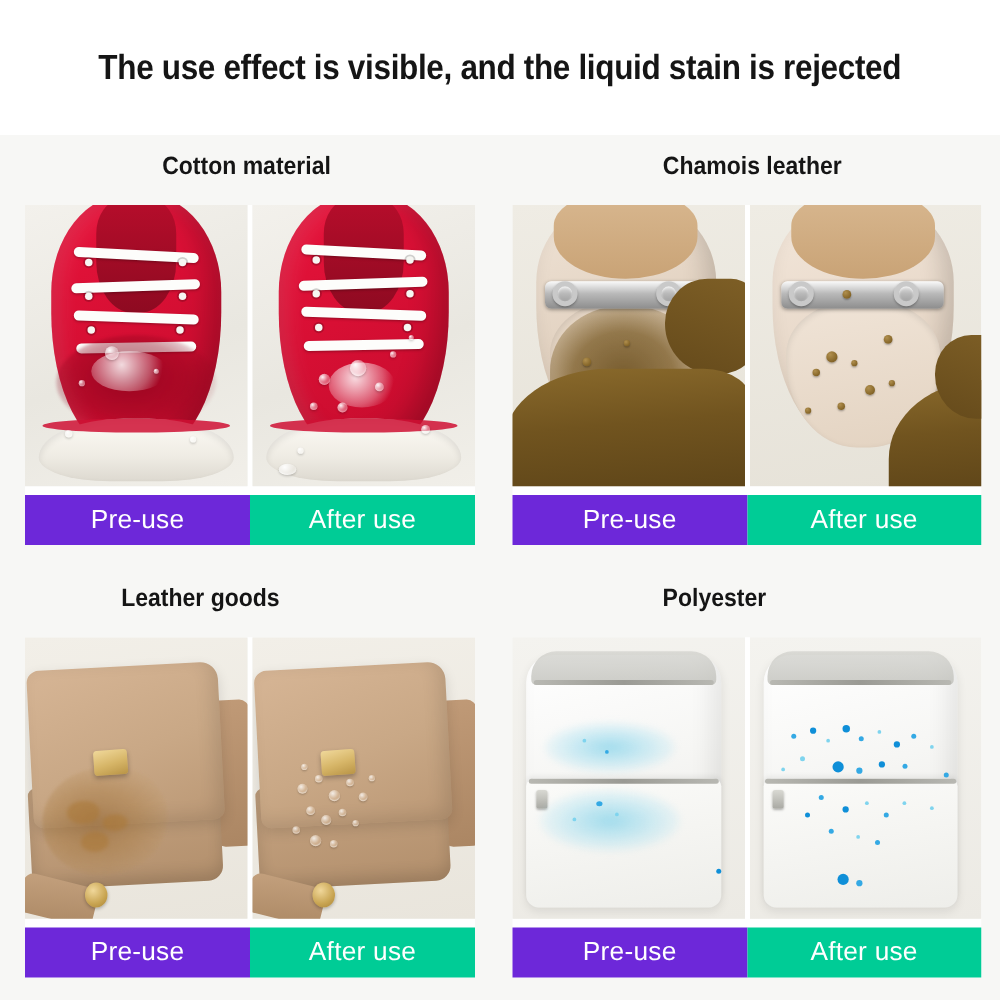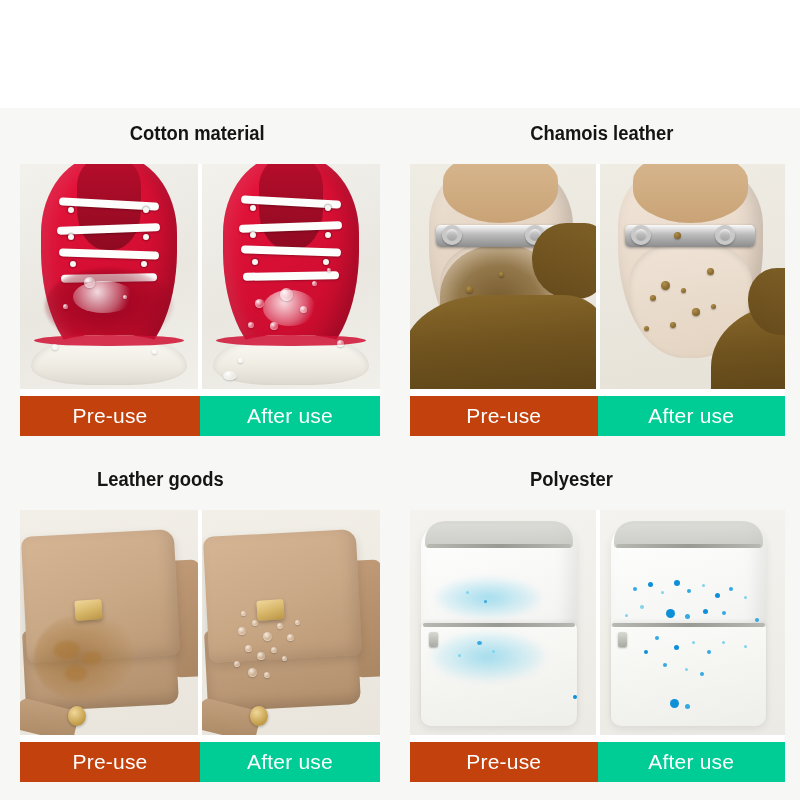--- a/index.html
+++ b/index.html
@@ -75,21 +75,21 @@
   
   .captions {
     position:absolute; left:0; bottom:0; width:100%; height:40px;
     display:flex;
   }
   .cap {
     flex:1; display:flex; align-items:center; justify-content:center;
     color:#ffffff; font-size:21px; font-family:"Liberation Sans", sans-serif;
     letter-spacing:0.2px;
   }
-  .cap.pre { background:#c2410c; }
+  .cap.pre { background:#6d28d9; }
   .cap.post { background:#00cc96; }
 
   
 
   
   .ph { position:absolute; inset:0; }
 
   
   .sneaker-bg { background:linear-gradient(160deg,#f3f1ec 0%,#e9e7e0 55%,#f1efe9 100%); }
   .sn-body {
@@ -286,20 +286,23 @@
   }
   .pk-dot { position:absolute; border-radius:50%; background:#7fd4ee; }
   .pk-dot.d { background:#0f8fd8; }
   .pk-dot.m { background:#34a9e4; }
 </style>
 </head>
 <body>
 
 <div id="page">
 
+  <div class="header">
+    <div class="header-title">The use effect is visible, and the liquid stain is rejected</div>
+  </div>
 
   <div class="board">
     <div class="grid">
 
       <div class="panel p1">
         <div class="panel-label">Cotton material</div>
         <div class="compare">
           <div class="shots">
 
             <div class="shot">

